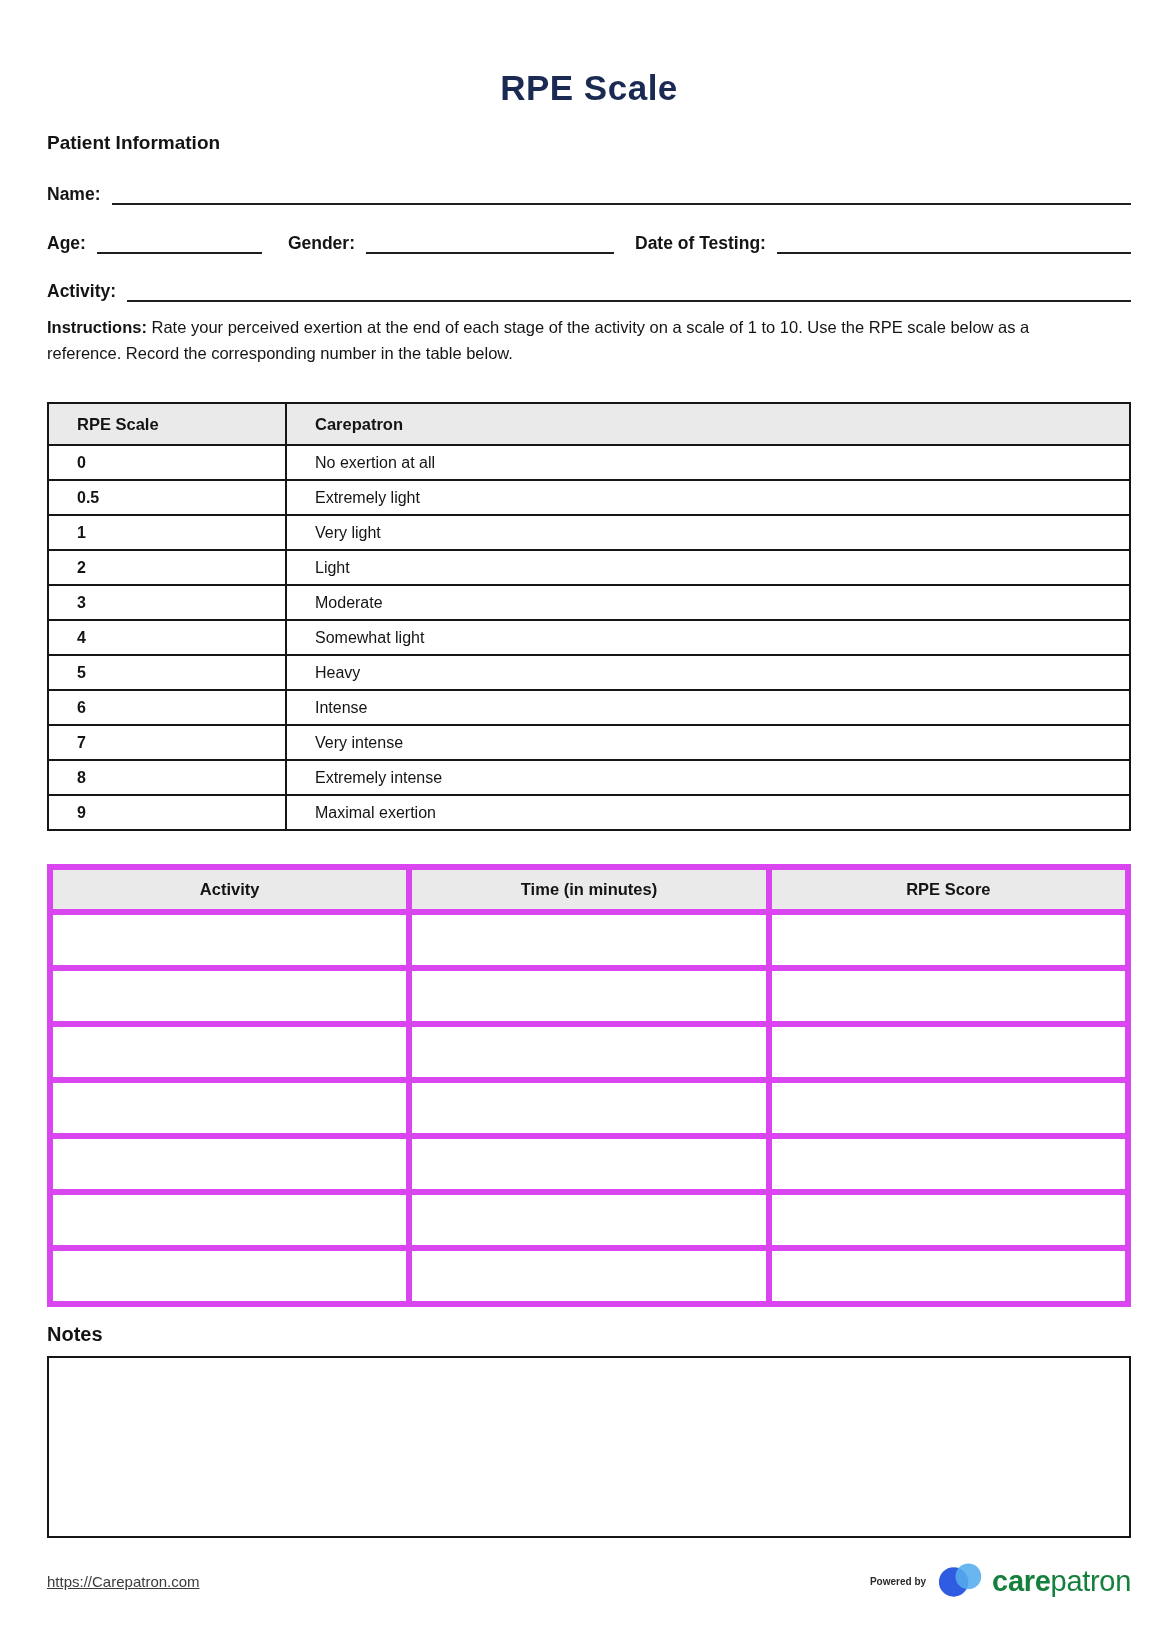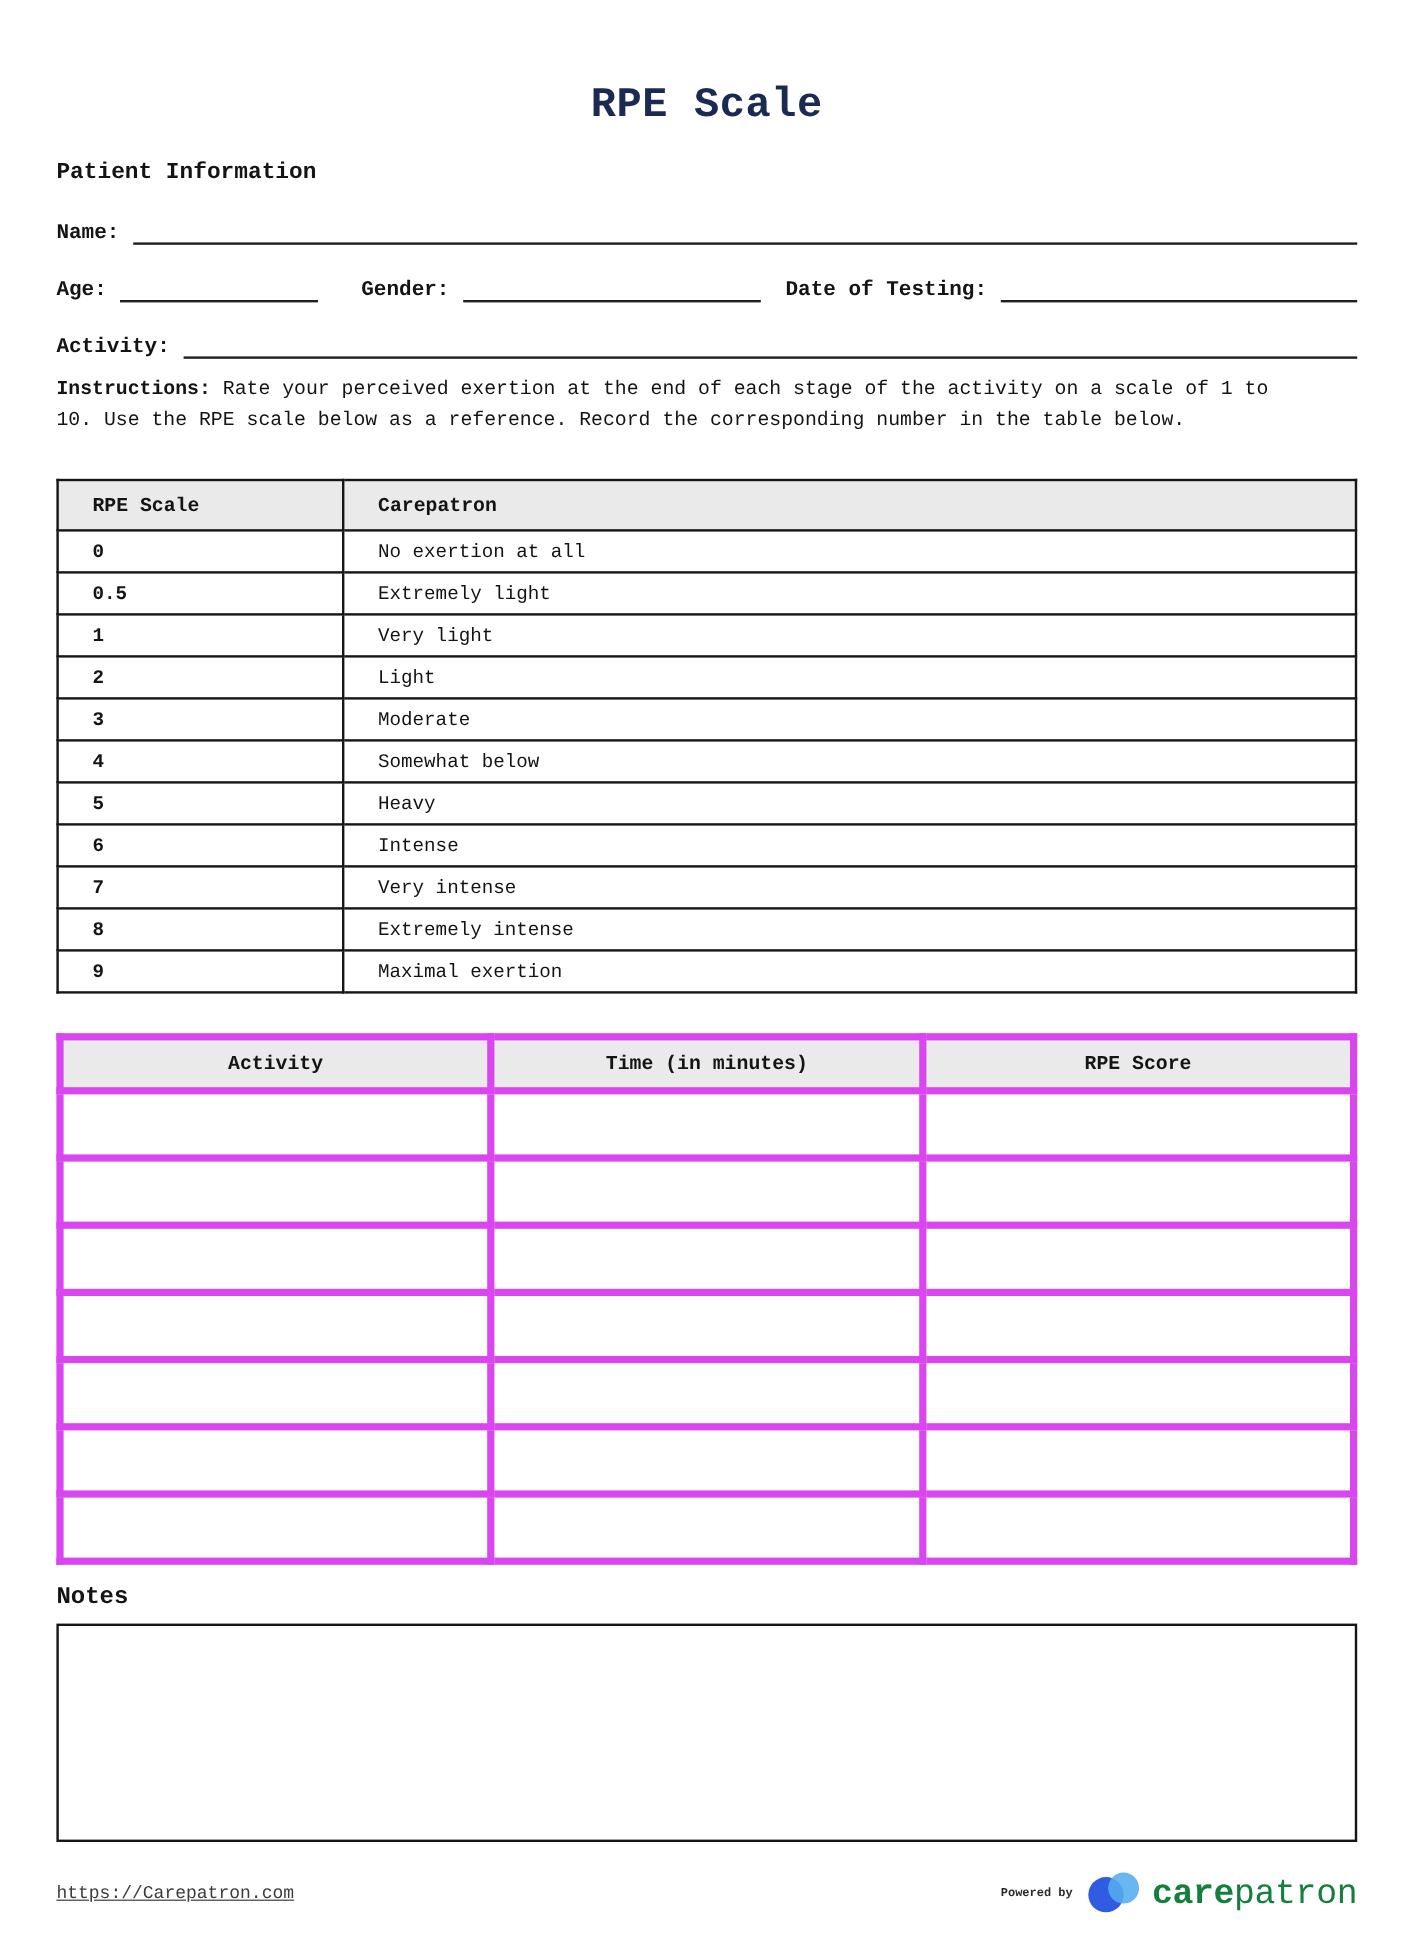--- a/index.html
+++ b/index.html
@@ -3,21 +3,21 @@
 <meta charset="utf-8">
 <style>
   html,body{margin:0;padding:0;background:#ffffff;}
   .page{
     position:relative;
     width:1176px;height:1630px;
     box-sizing:border-box;
     padding:68px 45px 0 47px;
     background:#ffffff;
     color:#141414;
-    font-family:Liberation Mono, monospace;
+    font-family:Liberation Sans, sans-serif;
     overflow:hidden;
   }
   .title{
     margin:0;
     text-align:center;
     font-size:35px;
     font-weight:bold;
     color:var(--c-title,#1b2a52);
     letter-spacing:.5px;
   }
@@ -38,21 +38,21 @@
   .fill-line{
     flex:1 1 auto;
     border-bottom:2px solid #1f1f1f;
     height:1.02em;
     margin-left:11px;
     min-width:40px;
   }
   .fill-line.fixed{flex:0 0 auto;}
   .w-age{width:165px;}
   .w-gender{width:248px;}
-  .gap-md{margin-left:36px;}
+  .gap-md{margin-left:26px;}
   .gap-sm{margin-left:21px;}
   .instructions{
     margin-top:12px;
     font-size:16.5px;
     line-height:26px;
     max-width:1048px;
   }
   .instr-label{font-weight:bold;}
   table{
     width:100%;
@@ -186,21 +186,21 @@
         <tr>
           <td class="col-scale">2</td>
           <td>Light</td>
         </tr>
         <tr>
           <td class="col-scale">3</td>
           <td>Moderate</td>
         </tr>
         <tr>
           <td class="col-scale">4</td>
-          <td>Somewhat below</td>
+          <td>Somewhat light</td>
         </tr>
         <tr>
           <td class="col-scale">5</td>
           <td>Heavy</td>
         </tr>
         <tr>
           <td class="col-scale">6</td>
           <td>Intense</td>
         </tr>
         <tr>

